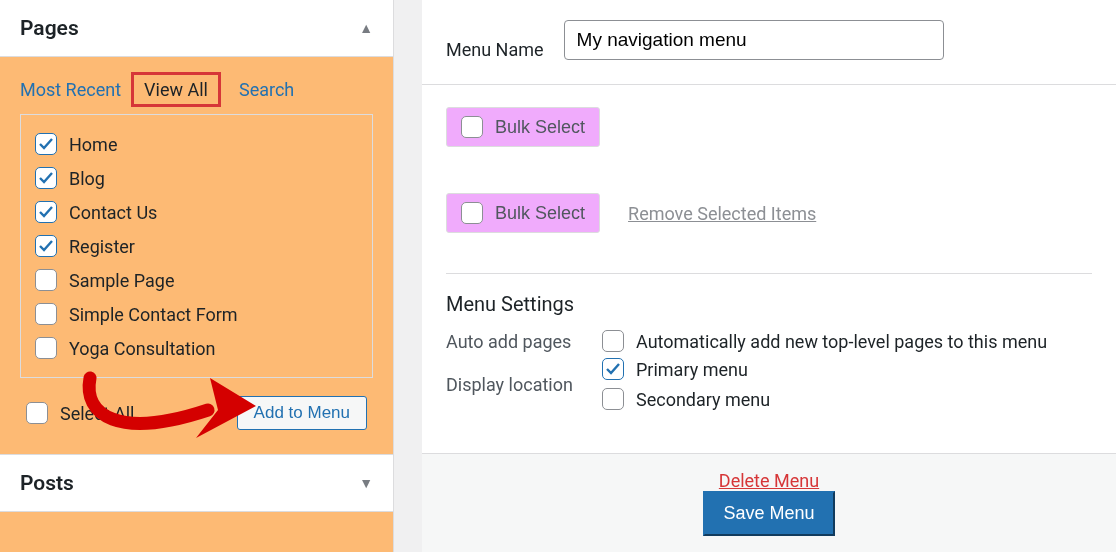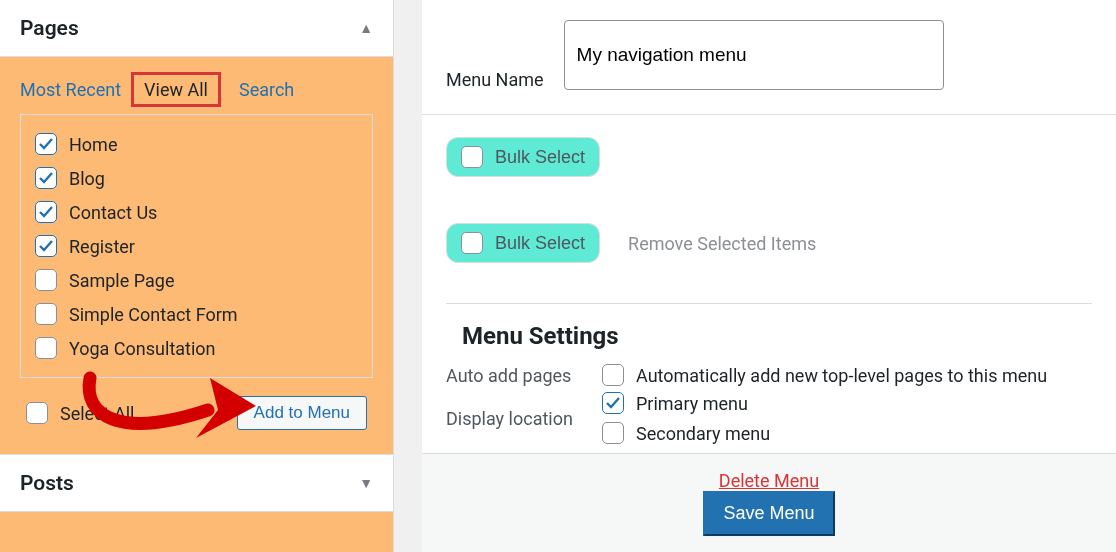--- a/index.html
+++ b/index.html
@@ -156,71 +156,71 @@
       gap: 20px;
       padding: 20px 24px 24px 24px;
       border-bottom: 1px solid #dcdcde;
     }
     .menu-name-row label {
       font-size: 18px;
     }
     .text-input {
       border: 1px solid #8c8f94;
       border-radius: 4px;
-      padding: 23px 12px;
+      padding: 8px 12px;
       font-size: 19px;
       width: 380px;
       background:#fff;
     }
 
     .menu-body {
       padding: 22px 24px 0 24px;
       flex: 1;
       overflow: hidden;
     }
     .bulk-btn {
       display: inline-flex;
       align-items: center;
       gap: 12px;
       border: 1px solid #dcdcde;
-      background: #5eead4;
+      background: #f0abfc;
       padding: 8px 14px;
-      border-radius: 12px;
+      border-radius: 3px;
       font-size: 18px;
       color: #50575e;
       cursor: pointer;
     }
     .help-text {
       margin-top: 20px;
       font-size: 18px;
       color: #3c434a;
     }
 
     .bulk-row2 {
       margin-top: 46px;
       display: flex;
       align-items: center;
       gap: 28px;
     }
     .link-muted {
       color: #8c8f94;
+      text-decoration: underline;
       font-size: 18px;
       cursor: pointer;
     }
 
     .settings-section {
       margin-top: 40px;
       border-top: 1px solid #dcdcde;
       padding-top: 18px;
     }
     .settings-title {
-      font-size: 24px;
-      font-weight: 700;
+      font-size: 20px;
+      font-weight: 400;
       margin-bottom: 14px;
-      margin-left: 16px;
     }
     .settings-row {
       display: flex;
       align-items: center;
       gap: 22px;
       font-size: 18px;
       color: #50575e;
       margin-bottom: 6px;
     }
     .settings-row .lbl { width: 134px; flex-shrink:0; }

